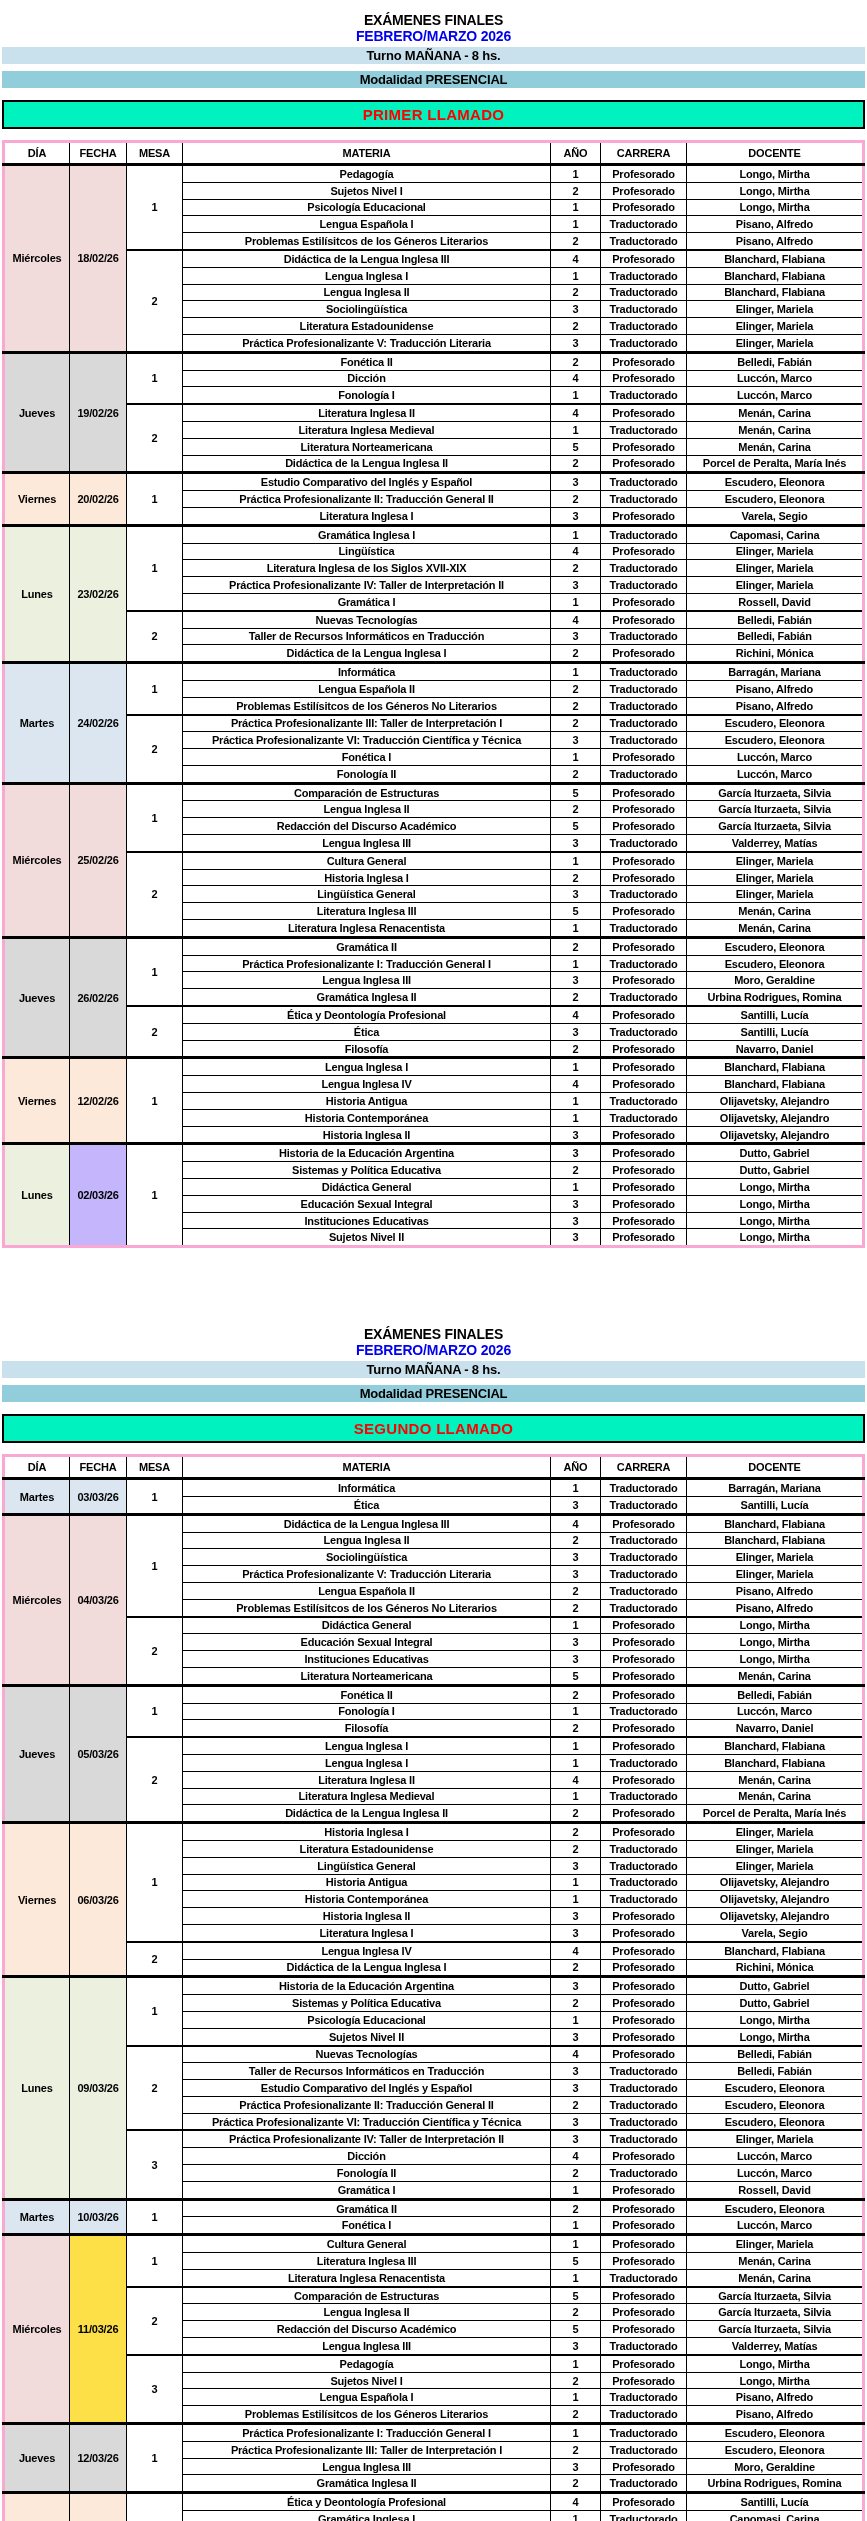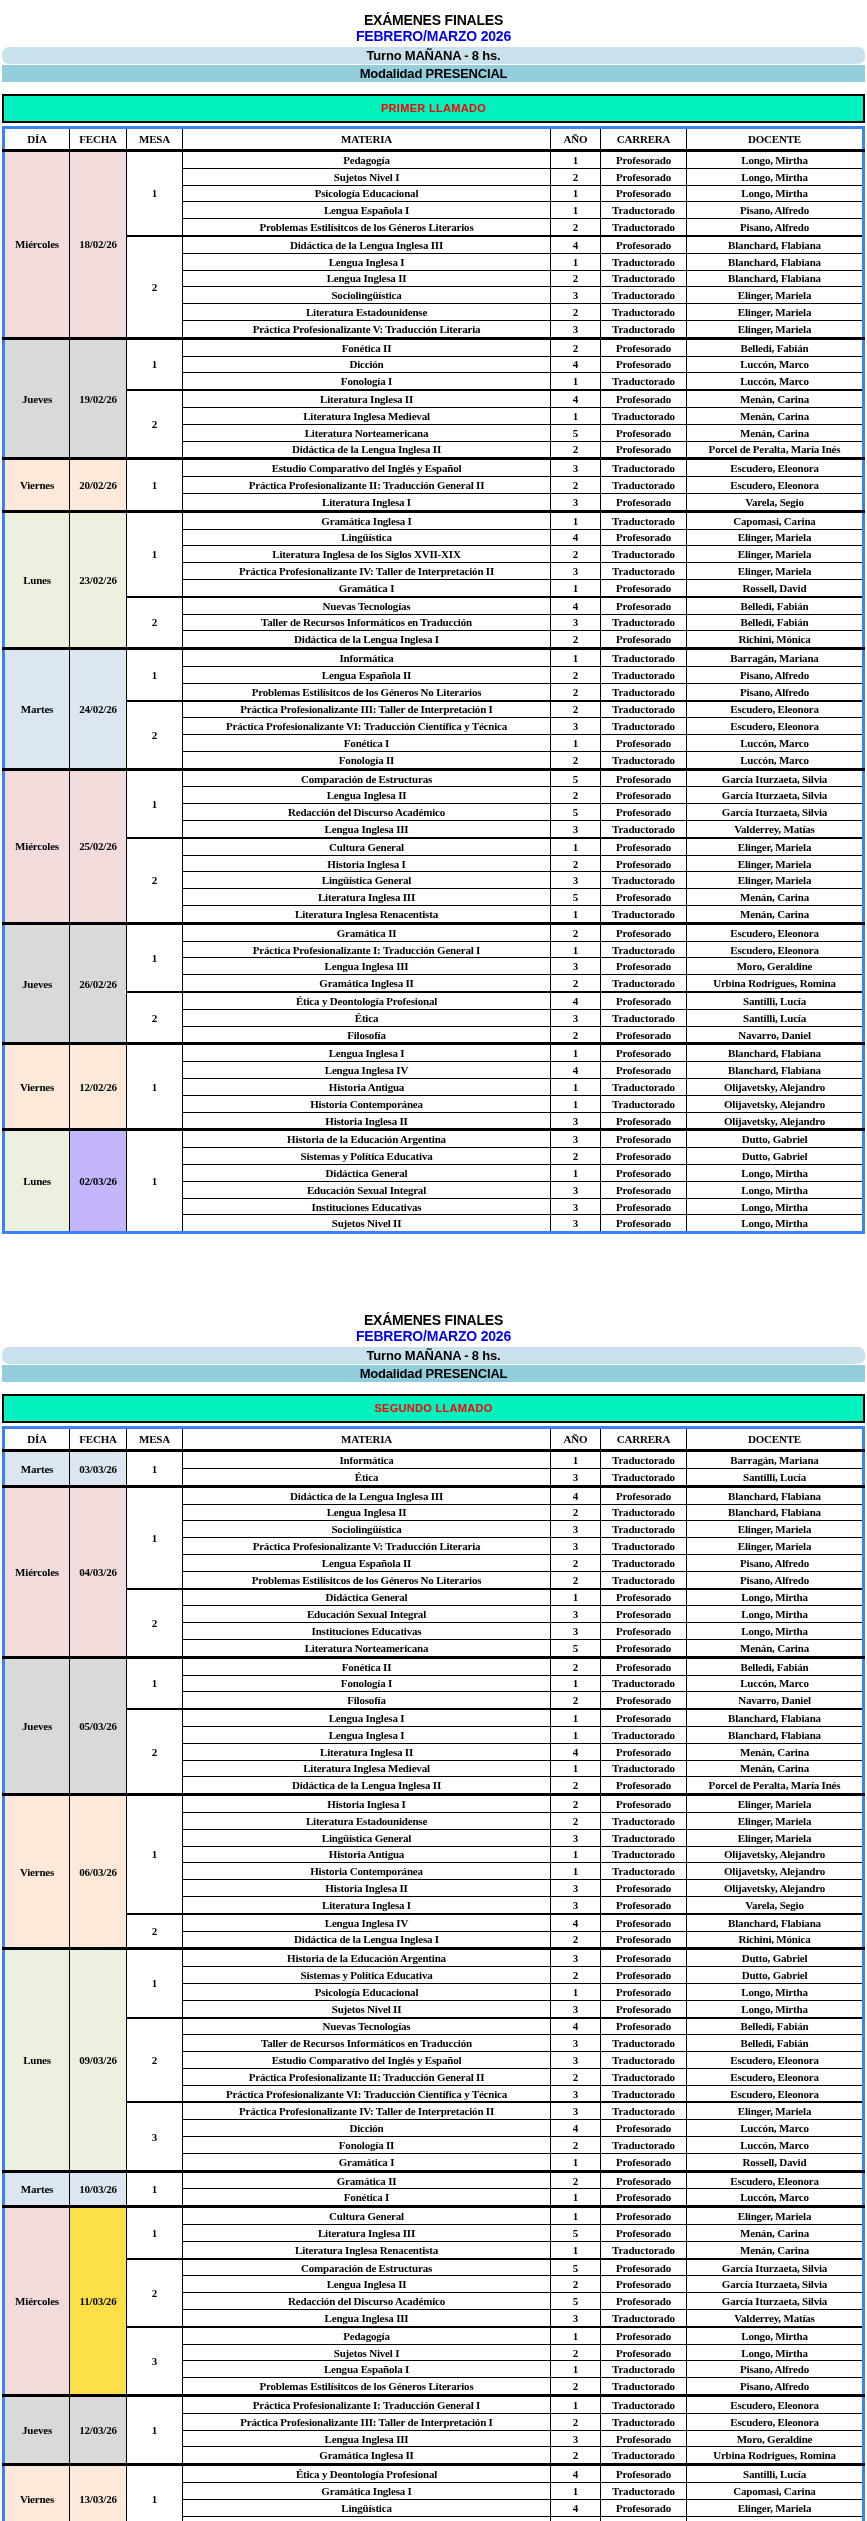--- a/index.html
+++ b/index.html
@@ -26,42 +26,41 @@
     letter-spacing: -0.2px;
     margin-bottom: 3px;
   }
   .band {
     height: 17px;
     line-height: 17px;
     text-align: center;
     font-size: 13px;
     letter-spacing: -0.2px;
   }
-  .band1 { background: var(--band1, #C9E1EC); margin-bottom: 1px; border-radius: 7px; }
+  .band1 { background: var(--band1, #C9E1EC); margin-bottom: 7px; }
   .band2 { background: var(--band2, #92CDDC); }
 
   .banner {
     margin-top: 12px;
     border: 2px solid #000;
     background: var(--banner-bg, #00F2BE);
     color: var(--banner-fg, #FF0000);
     text-align: center;
     height: 25px;
     line-height: 25px;
-    font-size: 11px;
+    font-size: 15px;
     letter-spacing: 0.3px;
   }
 
   table.sched {
-    margin-top: 3px;
+    margin-top: 11px;
     border-collapse: collapse;
     width: 100%;
     table-layout: fixed;
-    border: 3px solid #3b82f6;
-    font-family: Liberation Serif, serif;
+    border: 3px solid #f9a8d4;
   }
   table.sched th, table.sched td {
     border: 1px solid #000;
     font-size: 11px;
     letter-spacing: -0.2px;
     text-align: center;
     vertical-align: middle;
     padding: 0;
     overflow: hidden;
     white-space: nowrap;

